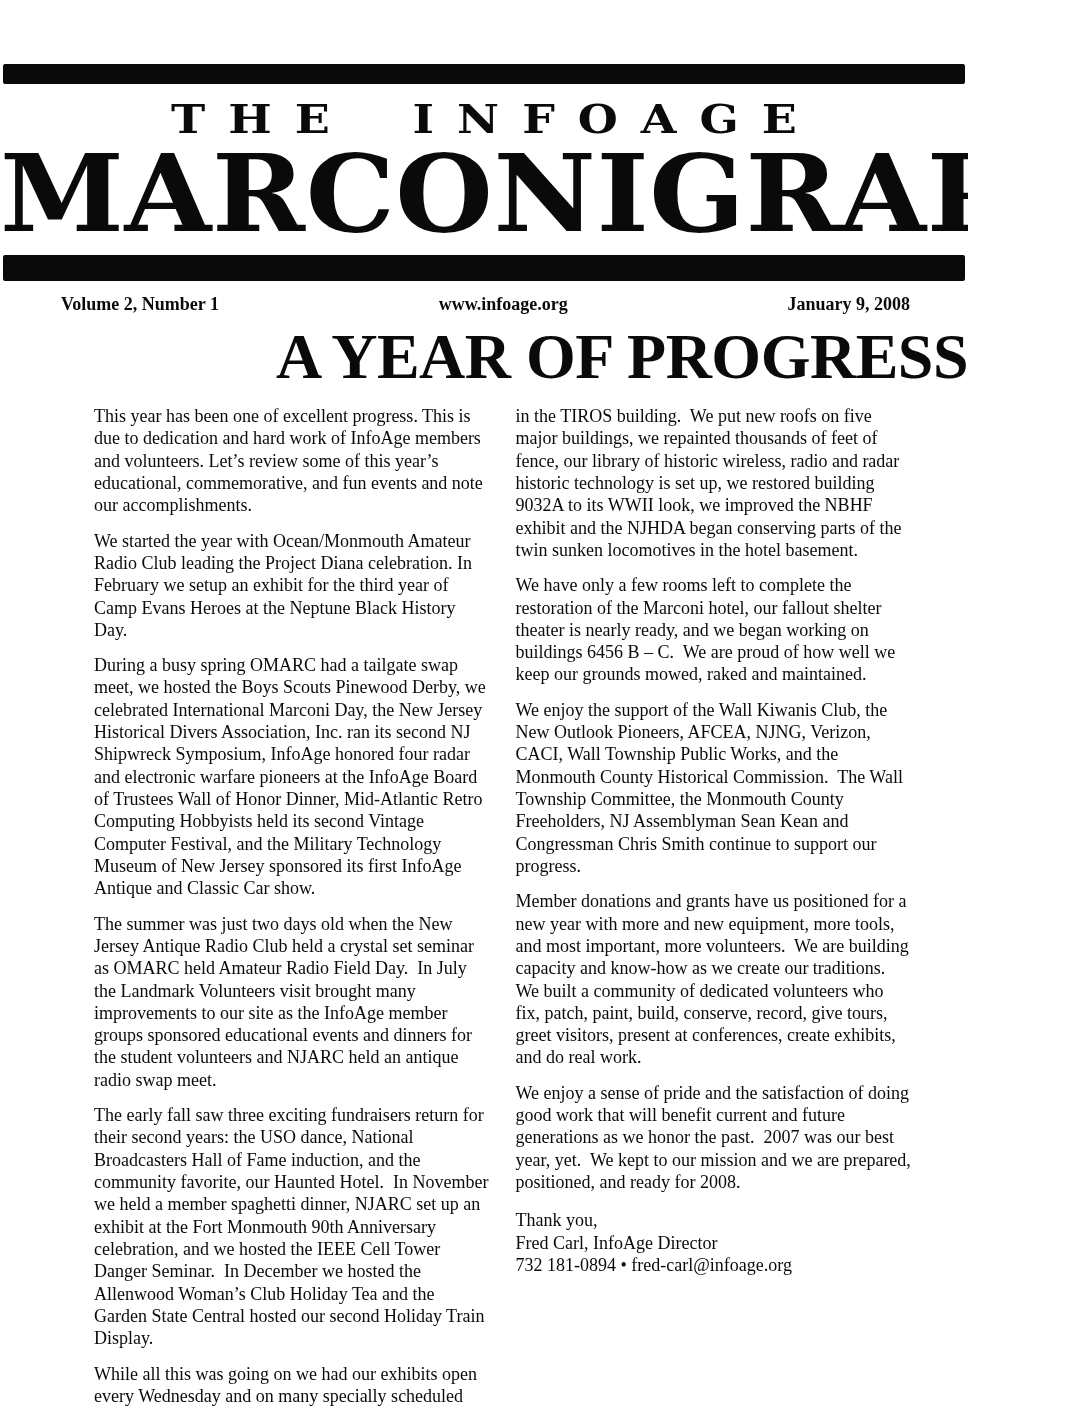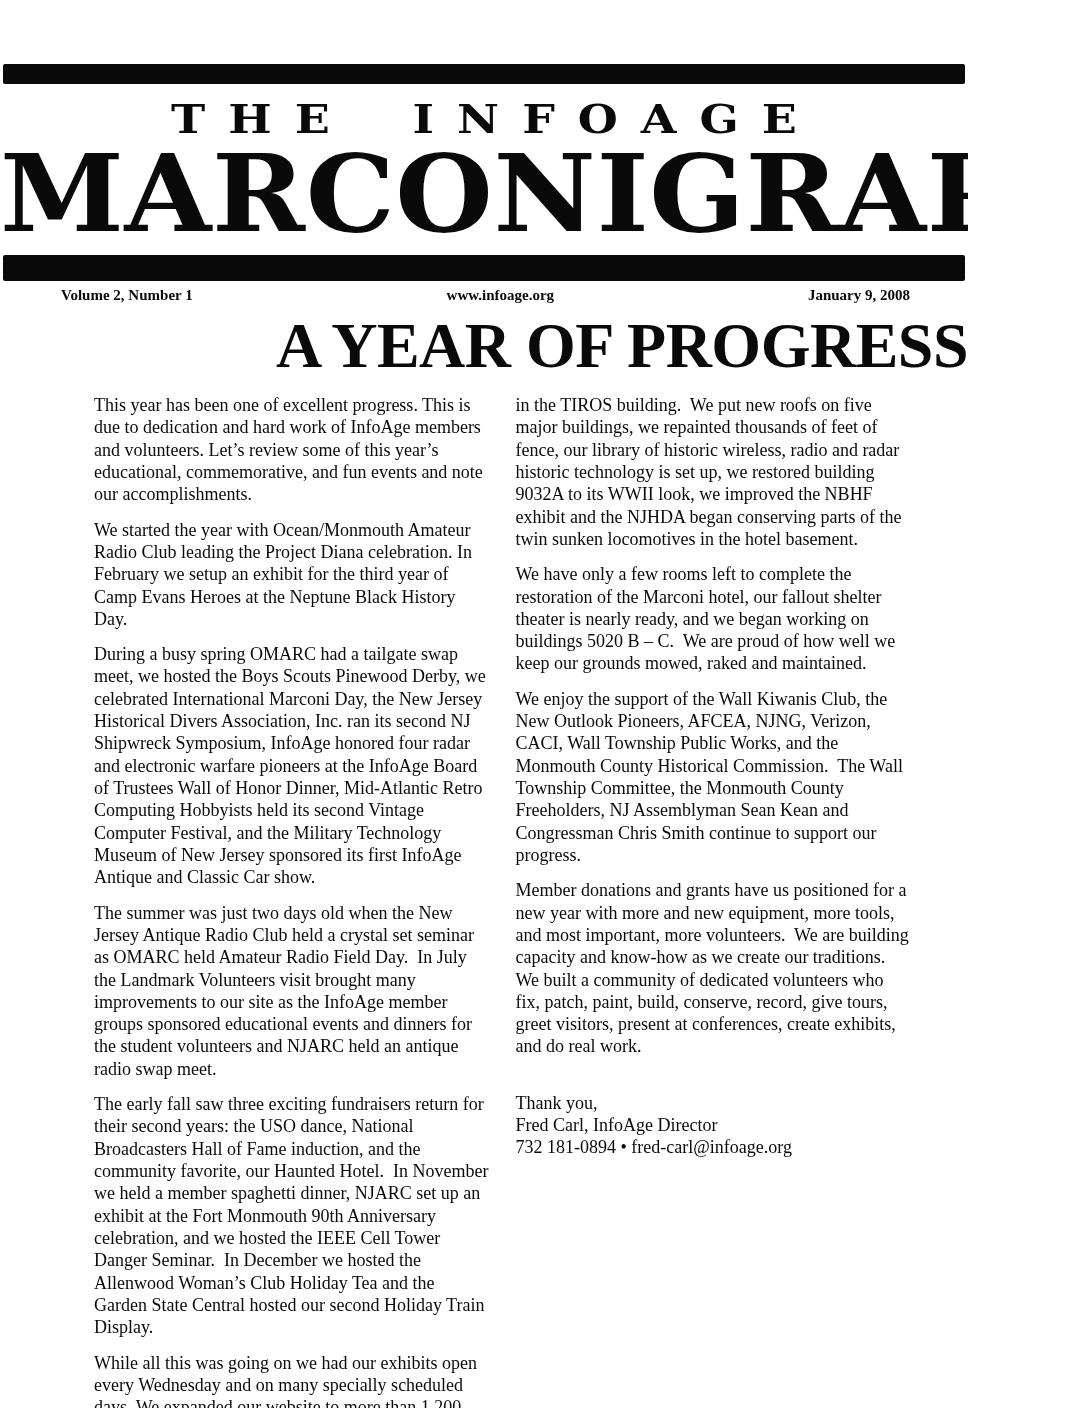--- a/index.html
+++ b/index.html
@@ -40,23 +40,23 @@
     margin-top:0px;
     transform:scaleY(0.95);
     white-space:nowrap;
   }
 
   
   .info-bar {
     display:flex;
     justify-content:space-between;
     align-items:baseline;
-    padding:6px 58px 0 61px;
+    padding:13px 58px 0 61px;
     font-weight:bold;
-    font-size:15px;
+    font-size:18px;
   }
 
   
   .headline {
     text-align:right;
     font-weight:bold;
     font-size:64px;
     line-height:1;
     margin:10px 0 0 0;
     letter-spacing:-0.5px;
@@ -66,21 +66,21 @@
   .columns {
     display:flex;
     gap:26px;
     padding:16px 57px 0 94px;
     font-size:18px;
     line-height:1.24;
   }
   .col { flex:1; }
   .col p { margin:0 0 13px 0; white-space:pre-wrap; }
 
-  .signature { margin-top:34px; }
+  .signature { margin-top:16px; }
   .signature .sig-line { white-space:pre-wrap; }
 </style>
 </head>
 <body>
 
 <div class="page">
 
   <div class="masthead">
     <div class="rule rule-top"></div>
     <div class="kicker">THE INFOAGE</div>
@@ -100,23 +100,24 @@
     <div class="col">
       <p>This year has been one of excellent progress. This is due to dedication and hard work of InfoAge members and volunteers. Let’s review some of this year’s educational, commemorative, and fun events and note our accomplishments.</p>
       <p>We started the year with Ocean/Monmouth Amateur Radio Club leading the Project Diana celebration. In February we setup an exhibit for the third year of Camp Evans Heroes at the Neptune Black History Day.</p>
       <p>During a busy spring OMARC had a tailgate swap meet, we hosted the Boys Scouts Pinewood Derby, we celebrated International Marconi Day, the New Jersey Historical Divers Association, Inc. ran its second NJ Shipwreck Symposium, InfoAge honored four radar and electronic warfare pioneers at the InfoAge Board of Trustees Wall of Honor Dinner, Mid-Atlantic Retro Computing Hobbyists held its second Vintage Computer Festival, and the Military Technology Museum of New Jersey sponsored its first InfoAge Antique and Classic Car show.</p>
       <p>The summer was just two days old when the New Jersey Antique Radio Club held a crystal set seminar as OMARC held Amateur Radio Field Day.  In July the Landmark Volunteers visit brought many improvements to our site as the InfoAge member groups sponsored educational events and dinners for the student volunteers and NJARC held an antique radio swap meet.</p>
       <p>The early fall saw three exciting fundraisers return for their second years: the USO dance, National Broadcasters Hall of Fame induction, and the community favorite, our Haunted Hotel.  In November we held a member spaghetti dinner, NJARC set up an exhibit at the Fort Monmouth 90th Anniversary celebration, and we hosted the IEEE Cell Tower Danger Seminar.  In December we hosted the Allenwood Woman’s Club Holiday Tea and the Garden State Central hosted our second Holiday Train Display.</p>
       <p>While all this was going on we had our exhibits open every Wednesday and on many specially scheduled days. We expanded our website to more than 1,200 pages of information.  We helped three boys scouts earn their Eagle badge.  We installed new heat and air conditioning</p>
     </div>
     <div class="col">
       <p>in the TIROS building.  We put new roofs on five major buildings, we repainted thousands of feet of fence, our library of historic wireless, radio and radar historic technology is set up, we restored building 9032A to its WWII look, we improved the NBHF exhibit and the NJHDA began conserving parts of the twin sunken locomotives in the hotel basement.</p>
-      <p>We have only a few rooms left to complete the restoration of the Marconi hotel, our fallout shelter theater is nearly ready, and we began working on buildings 5020 B – C.  We are proud of how well we keep our grounds mowed, raked and maintained.</p>
+      <p>We have only a few rooms left to complete the restoration of the Marconi hotel, our fallout shelter theater is nearly ready, and we began working on buildings 6456 B – C.  We are proud of how well we keep our grounds mowed, raked and maintained.</p>
       <p>We enjoy the support of the Wall Kiwanis Club, the New Outlook Pioneers, AFCEA, NJNG, Verizon, CACI, Wall Township Public Works, and the Monmouth County Historical Commission.  The Wall Township Committee, the Monmouth County Freeholders, NJ Assemblyman Sean Kean and Congressman Chris Smith continue to support our progress.</p>
       <p>Member donations and grants have us positioned for a new year with more and new equipment, more tools, and most important, more volunteers.  We are building capacity and know-how as we create our traditions.  We built a community of dedicated volunteers who fix, patch, paint, build, conserve, record, give tours, greet visitors, present at conferences, create exhibits, and do real work.</p>
+      <p>We enjoy a sense of pride and the satisfaction of doing good work that will benefit current and future generations as we honor the past.  2007 was our best year, yet.  We kept to our mission and we are prepared, positioned, and ready for 2008.</p>
       <div class="signature">
         <div class="sig-line">Thank you,</div>
         <div class="sig-line">Fred Carl, InfoAge Director</div>
         <div class="sig-line">732 181-0894 • fred-carl@infoage.org</div>
       </div>
     </div>
   </div>
 
 </div>
 

